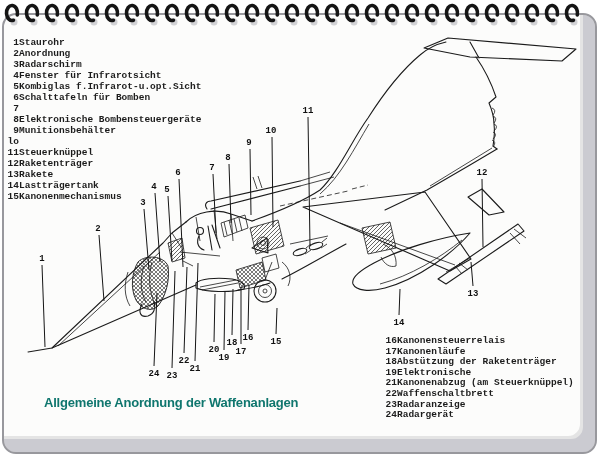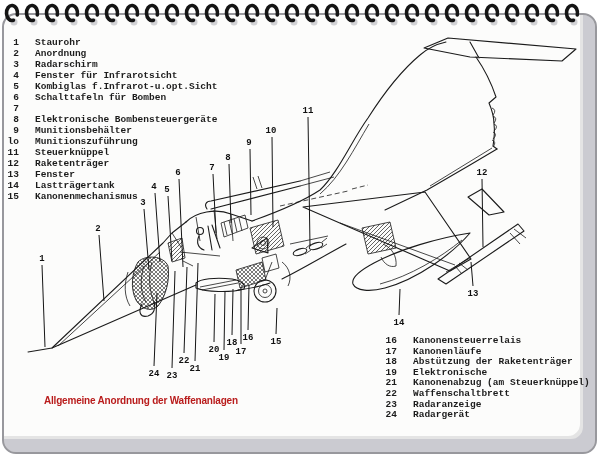--- a/index.html
+++ b/index.html
@@ -17,25 +17,25 @@
   .legend{
     position:absolute;
     font-family:"Liberation Mono","DejaVu Sans Mono",monospace;
     font-weight:bold;font-size:9.5px;line-height:11px;color:#1c1c1c;
     white-space:nowrap;letter-spacing:0;
   }
   .legend.left{left:6px;top:37px;}
   .legend.right{left:384px;top:336px;line-height:10.6px;}
   .legend .row{display:flex;}
   .legend .num{display:inline-block;width:13px;text-align:right;flex:none;}
-  .legend .lbl{margin-left:16px;}
+  .legend .lbl{margin-left:0;}
   .title{
     position:absolute;left:44px;top:395px;
     font-family:"Liberation Sans",sans-serif;
-    font-weight:700;font-size:10px;letter-spacing:-0.2px;color:#b91c1c;
+    font-weight:700;font-size:13px;letter-spacing:-0.2px;color:#0f766e;
   }
   svg{position:absolute;left:0;top:0;}
   .ink{stroke:#1b1b1b;stroke-width:1.1;fill:none;stroke-linejoin:round;stroke-linecap:round;}
   .thin{stroke:#1b1b1b;stroke-width:0.8;fill:none;}
   .callout-line{stroke:#151515;stroke-width:1;}
   .callout-num{
     font-family:"Liberation Mono","DejaVu Sans Mono",monospace;
     font-weight:bold;font-size:9px;fill:#111;text-anchor:middle;
   }
 </style>
@@ -283,33 +283,32 @@
     <div class="row">
       <span class="num">8</span>
       <span class="lbl">Elektronische Bombensteuergeräte</span>
     </div>
     <div class="row">
       <span class="num">9</span>
       <span class="lbl">Munitionsbehälter</span>
     </div>
     <div class="row">
       <span class="num">lo</span>
-      <span class="lbl">Munitionszuführung</span>
     </div>
     <div class="row">
       <span class="num">11</span>
       <span class="lbl">Steuerknüppel</span>
     </div>
     <div class="row">
       <span class="num">12</span>
       <span class="lbl">Raketenträger</span>
     </div>
     <div class="row">
       <span class="num">13</span>
-      <span class="lbl">Fenster</span>
+      <span class="lbl">Rakete</span>
     </div>
     <div class="row">
       <span class="num">14</span>
       <span class="lbl">Lastträgertank</span>
     </div>
     <div class="row">
       <span class="num">15</span>
       <span class="lbl">Kanonenmechanismus</span>
     </div>
   </div>

